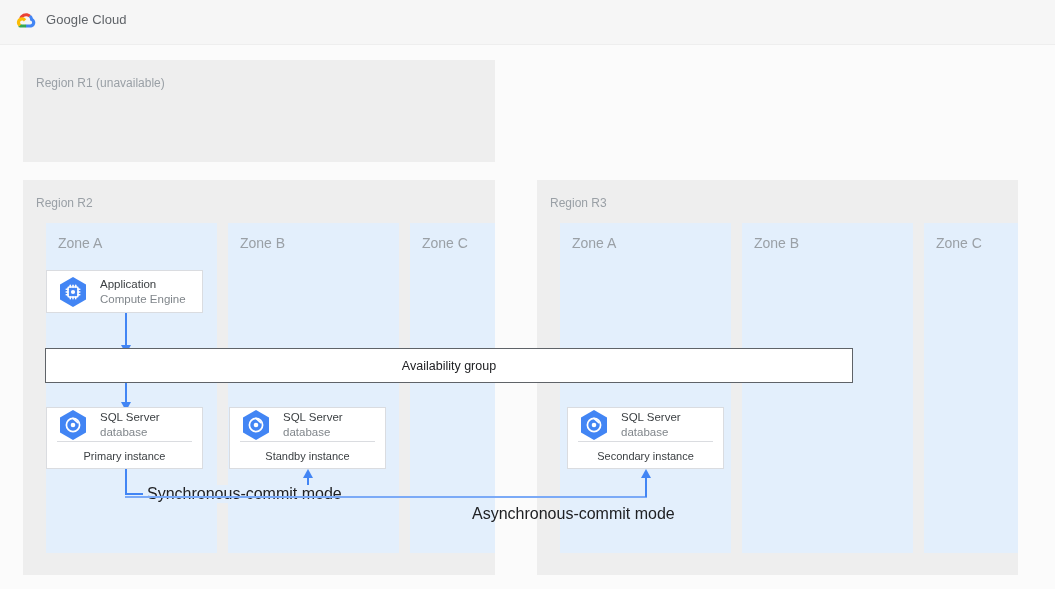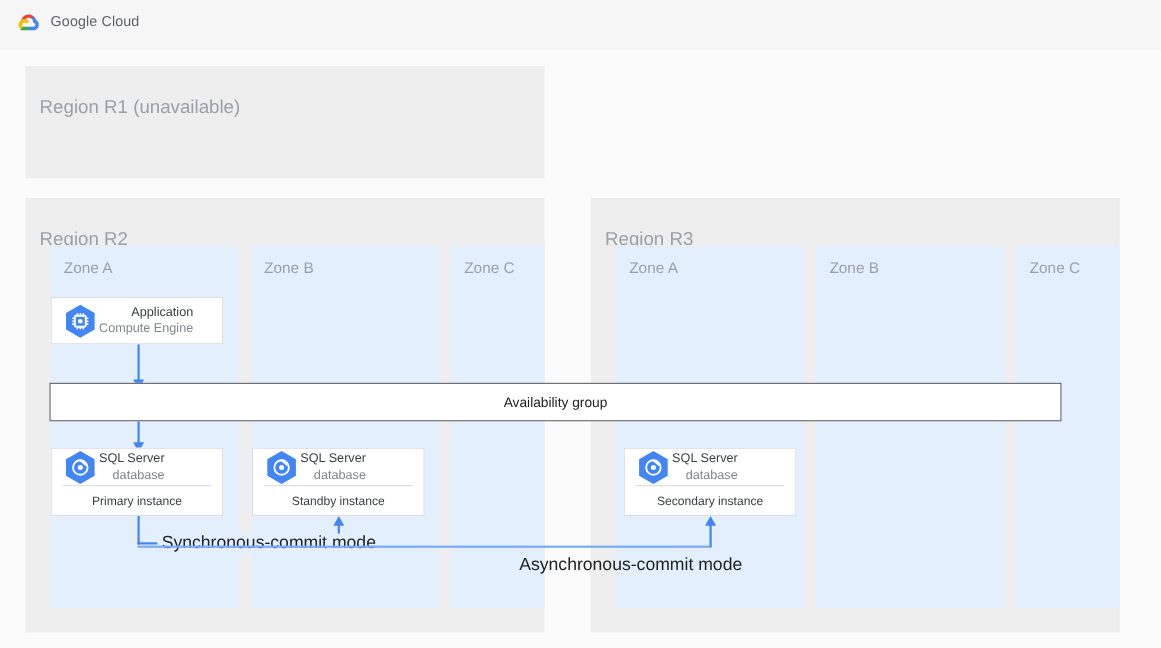--- a/index.html
+++ b/index.html
@@ -49,22 +49,22 @@
   }
 
   
   .region {
     position: absolute;
     background: #eeeeee;
     overflow: hidden;
   }
   .region-label {
     position: absolute;
-    left: 13px; top: 28px;
-    font-size: 17px;
+    left: 13px; top: 16px;
+    font-size: 12px;
     color: #9aa0a6;
     white-space: nowrap;
   }
 
   
   .zone {
     position: absolute;
     background: #e3effc;
     overflow: hidden;
   }
@@ -89,22 +89,22 @@
     height: 50px;
     padding-left: 9px;
   }
   .card-icon {
     width: 34px;
     height: 34px;
     flex: 0 0 34px;
     position: relative;
   }
   .card-text {
+    margin-left: 10px;
     line-height: 1.25;
-    text-align: right;
   }
   .card-title {
     font-size: 11.5px;
     color: #3c4043;
     white-space: nowrap;
   }
   .card-sub {
     font-size: 11.5px;
     color: #80868b;
     white-space: nowrap;
@@ -238,21 +238,21 @@
   <div class="conn-h" style="left:125px; top:448px; width:184px;"></div>
   <div class="conn-v" style="left:307px; top:432px; height:18px;"></div>
   <div class="arrow-up" style="left:303px; top:424px;"></div>
   <div class="conn-label" style="left:143px; top:440px;">Synchronous-commit mode</div>
 
   <div class="conn-h light" style="left:125px; top:451px; width:522px;"></div>
   <div class="conn-v" style="left:645px; top:432px; height:20px;"></div>
   <div class="arrow-up" style="left:641px; top:424px;"></div>
   <div class="conn-label on-plain" style="left:440px; top:460px;margin-left:28px;">Asynchronous-commit mode</div>
 
-  <div id="availability-group" style="left:45px; top:303px; width:920px; height:35px;">
+  <div id="availability-group" style="left:45px; top:303px; width:808px; height:35px;">
     <span>Availability group</span>
   </div>
 
   <div class="card" style="left:46px; top:225px; width:157px; height:43px;">
     <div class="card-top" style="height:41px;">
       <div class="card-icon">
         <svg width="34" height="34" viewBox="0 0 34 34" xmlns="http://www.w3.org/2000/svg">
           <polygon points="17,2 30,9.5 30,24.5 17,32 4,24.5 4,9.5" fill="#4285f4"></polygon>
           <rect x="12" y="12" width="10" height="10" rx="1.4" fill="none" stroke="#ffffff" stroke-width="1.7"></rect>
           <circle cx="17" cy="17" r="2.1" fill="#ffffff"></circle>

